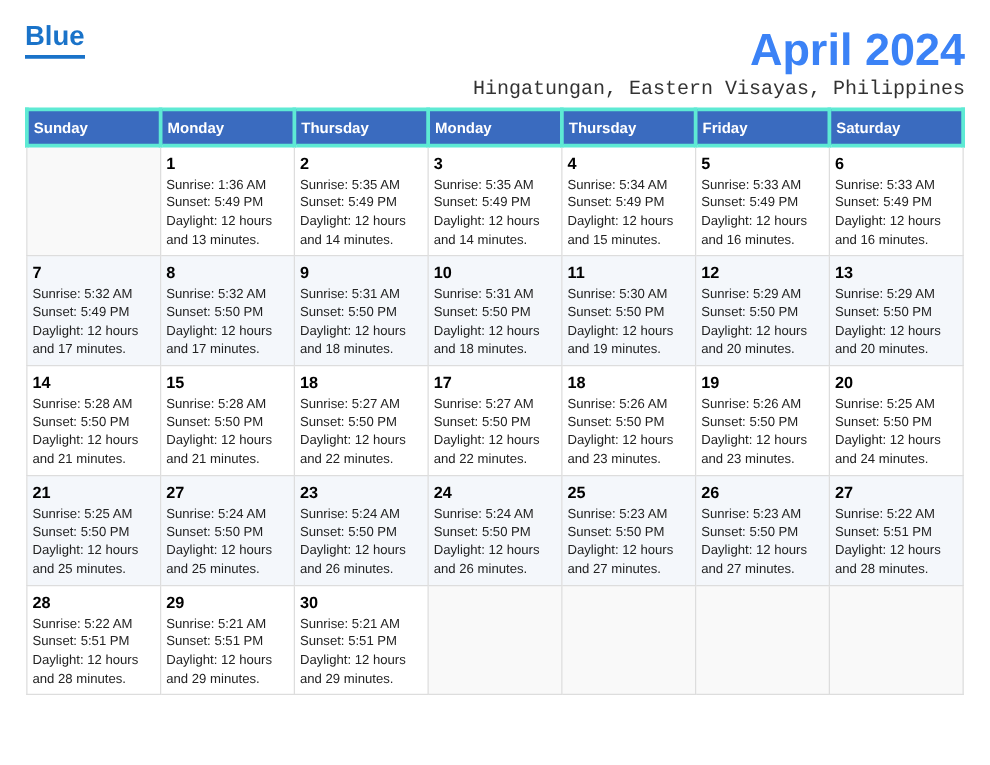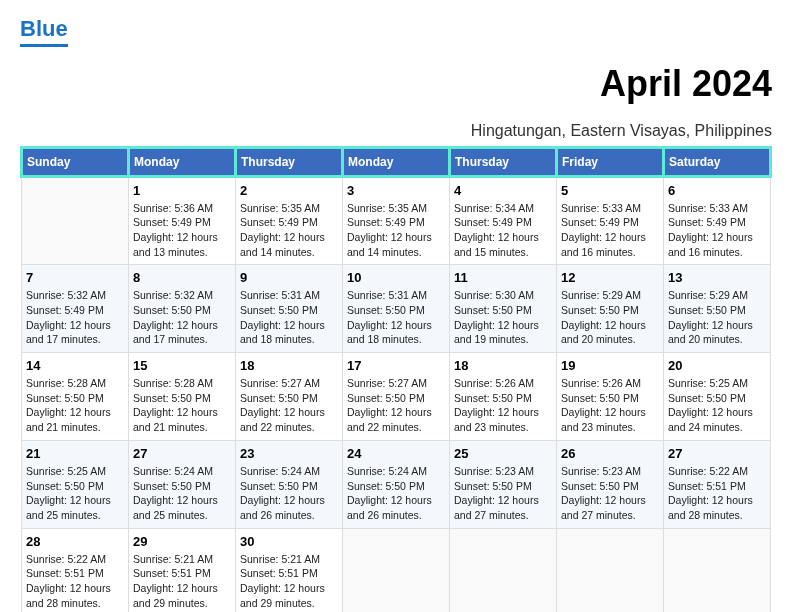--- a/index.html
+++ b/index.html
@@ -31,28 +31,28 @@
       height: 3px;
       background: #1a73c9;
       margin-top: 2px;
     }
     .title-block {
       text-align: right;
     }
     .month-title {
       font-size: 36px;
       font-weight: bold;
-      color: #000000;
+      color: #3b82f6;
       line-height: 1.1;
-      margin-top: 44px;
     }
     .location-title {
       font-size: 16px;
       color: #333;
-      margin-top: 18px;
+      margin-top: 2px;
+      font-family: Liberation Mono, monospace;
     }
     table {
       width: 100%;
       border-collapse: collapse;
       font-size: 11px;
     }
     thead tr {
       background: #3a6bbf;
       color: #fff;
     }
@@ -119,21 +119,21 @@
       <th>Friday</th>
       <th>Saturday</th>
     </tr>
   </thead>
   <tbody id="calendar-body">
   <tr>
         <td class="empty-cell"></td>
         <td>
         <span class="day-num">1</span>
         <div class="cell-content">
-          <span>Sunrise: 5:36 AM</span><br>
+          <span>Sunrise: 1:36 AM</span><br>
           <span>Sunset: 5:49 PM</span><br>
           <span>Daylight: 12 hours and 13 minutes.</span>
         </div>
       </td>
         <td>
         <span class="day-num">2</span>
         <div class="cell-content">
           <span>Sunrise: 5:35 AM</span><br>
           <span>Sunset: 5:49 PM</span><br>
           <span>Daylight: 12 hours and 14 minutes.</span>

